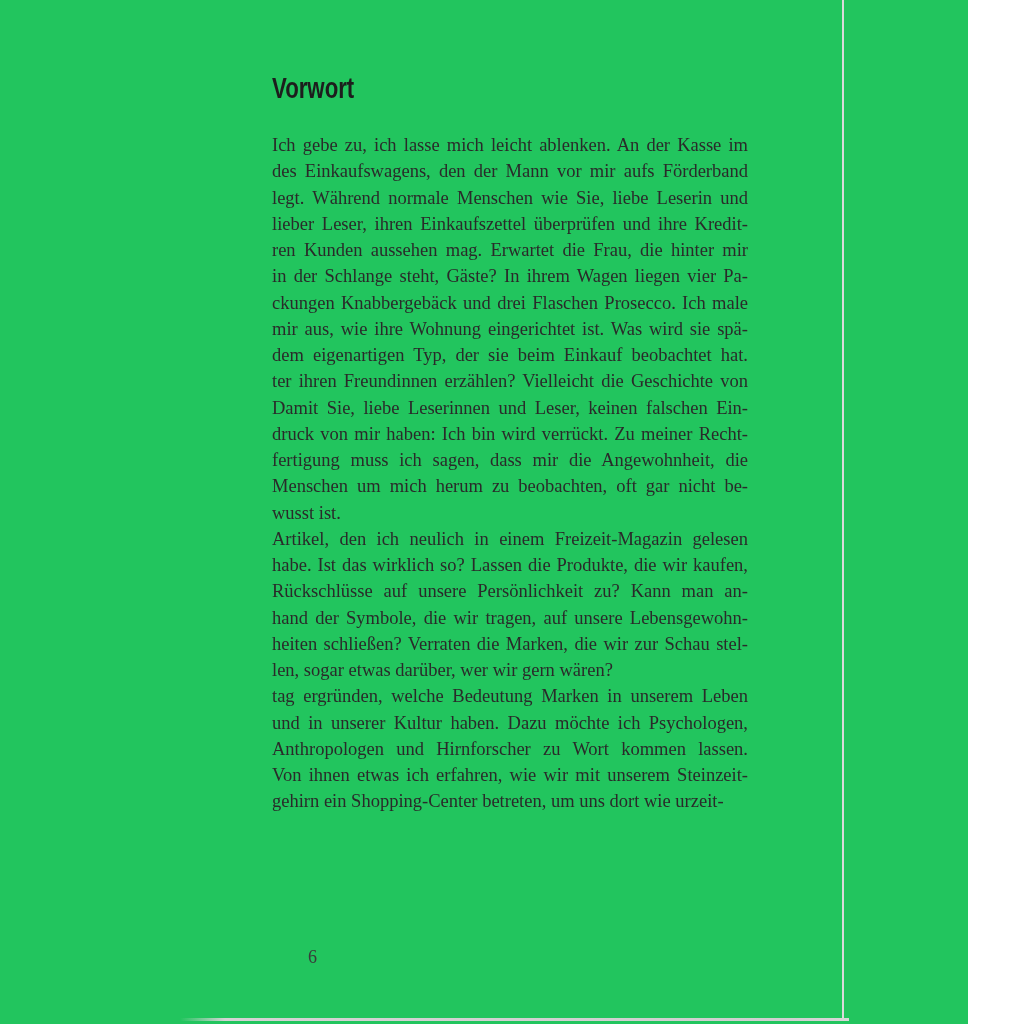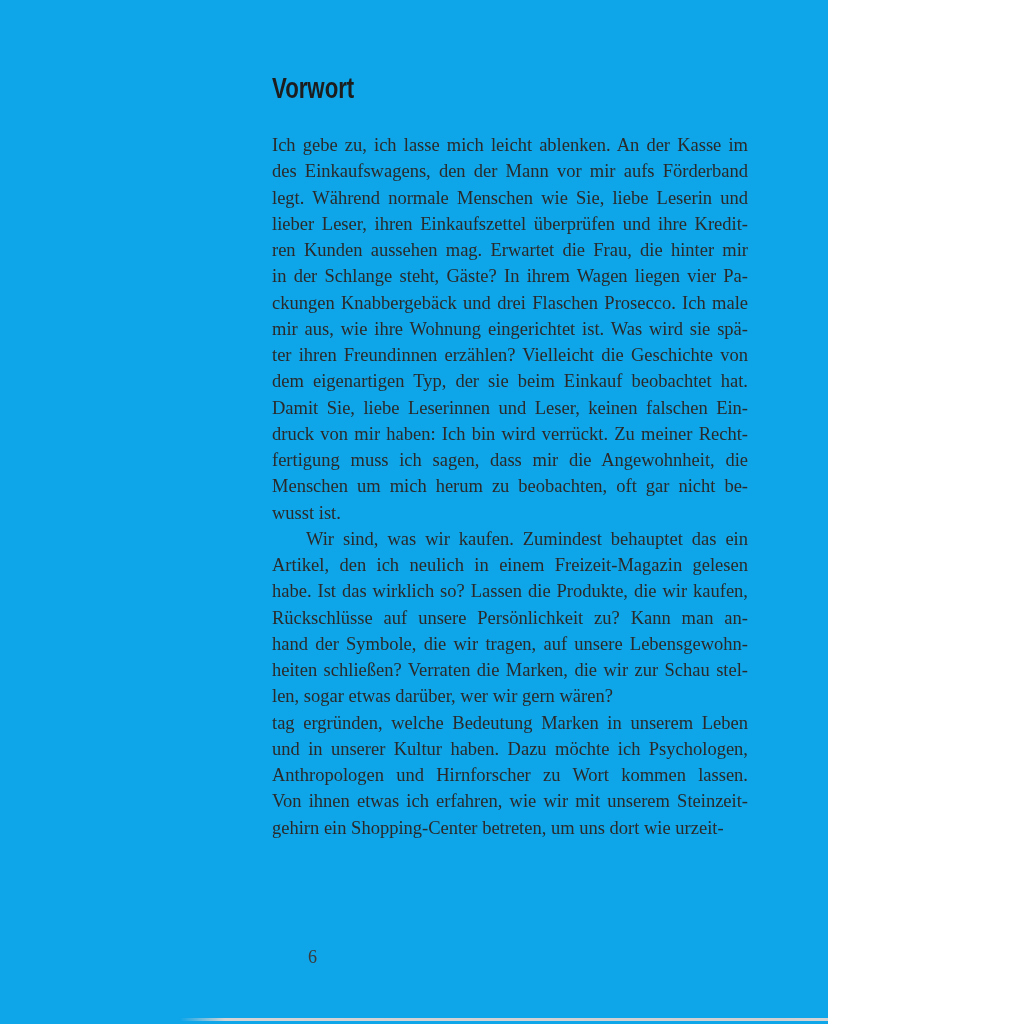--- a/index.html
+++ b/index.html
@@ -4,22 +4,22 @@
 <style>
   html, body { margin: 0; padding: 0; }
   body {
     width: 1024px; height: 1024px;
     background: #ffffff;
     font-family: "Liberation Serif", serif;
     overflow: hidden;
   }
   .canvas {
     position: relative;
-    width: 828px; height: 1024px;
-    background: #0ea5e9;
+    width: 968px; height: 1024px;
+    background: #22c55e;
     overflow: hidden;
   }
   
   .edge-right {
     position: absolute;
     left: 842px; top: 0;
     width: 2px; height: 1019px;
     background: #dadada;
   }
   .edge-bottom {
@@ -78,28 +78,27 @@
 
     <div class="body-text">
         <div class="line">Ich gebe zu, ich lasse mich leicht ablenken. An der Kasse im</div>
         <div class="line">des Einkaufswagens, den der Mann vor mir aufs Förderband</div>
         <div class="line">legt. Während normale Menschen wie Sie, liebe Leserin und</div>
         <div class="line">lieber Leser, ihren Einkaufszettel überprüfen und ihre Kredit-</div>
         <div class="line">ren Kunden aussehen mag. Erwartet die Frau, die hinter mir</div>
         <div class="line">in der Schlange steht, Gäste? In ihrem Wagen liegen vier Pa-</div>
         <div class="line">ckungen Knabbergebäck und drei Flaschen Prosecco. Ich male</div>
         <div class="line">mir aus, wie ihre Wohnung eingerichtet ist. Was wird sie spä-</div>
+        <div class="line">dem eigenartigen Typ, der sie beim Einkauf beobachtet hat.</div>
         <div class="line">ter ihren Freundinnen erzählen? Vielleicht die Geschichte von</div>
-        <div class="line">dem eigenartigen Typ, der sie beim Einkauf beobachtet hat.</div>
         <div class="line">Damit Sie, liebe Leserinnen und Leser, keinen falschen Ein-</div>
         <div class="line">druck von mir haben: Ich bin wird verrückt. Zu meiner Recht-</div>
         <div class="line">fertigung muss ich sagen, dass mir die Angewohnheit, die</div>
         <div class="line">Menschen um mich herum zu beobachten, oft gar nicht be-</div>
         <div class="line last">wusst ist.</div>
-        <div class="line indent">Wir sind, was wir kaufen. Zumindest behauptet das ein</div>
         <div class="line">Artikel, den ich neulich in einem Freizeit-Magazin gelesen</div>
         <div class="line">habe. Ist das wirklich so? Lassen die Produkte, die wir kaufen,</div>
         <div class="line">Rückschlüsse auf unsere Persönlichkeit zu? Kann man an-</div>
         <div class="line">hand der Symbole, die wir tragen, auf unsere Lebensgewohn-</div>
         <div class="line">heiten schließen? Verraten die Marken, die wir zur Schau stel-</div>
         <div class="line last">len, sogar etwas darüber, wer wir gern wären?</div>
         <div class="line">tag ergründen, welche Bedeutung Marken in unserem Leben</div>
         <div class="line">und in unserer Kultur haben. Dazu möchte ich Psychologen,</div>
         <div class="line">Anthropologen und Hirnforscher zu Wort kommen lassen.</div>
         <div class="line">Von ihnen etwas ich erfahren, wie wir mit unserem Steinzeit-</div>

